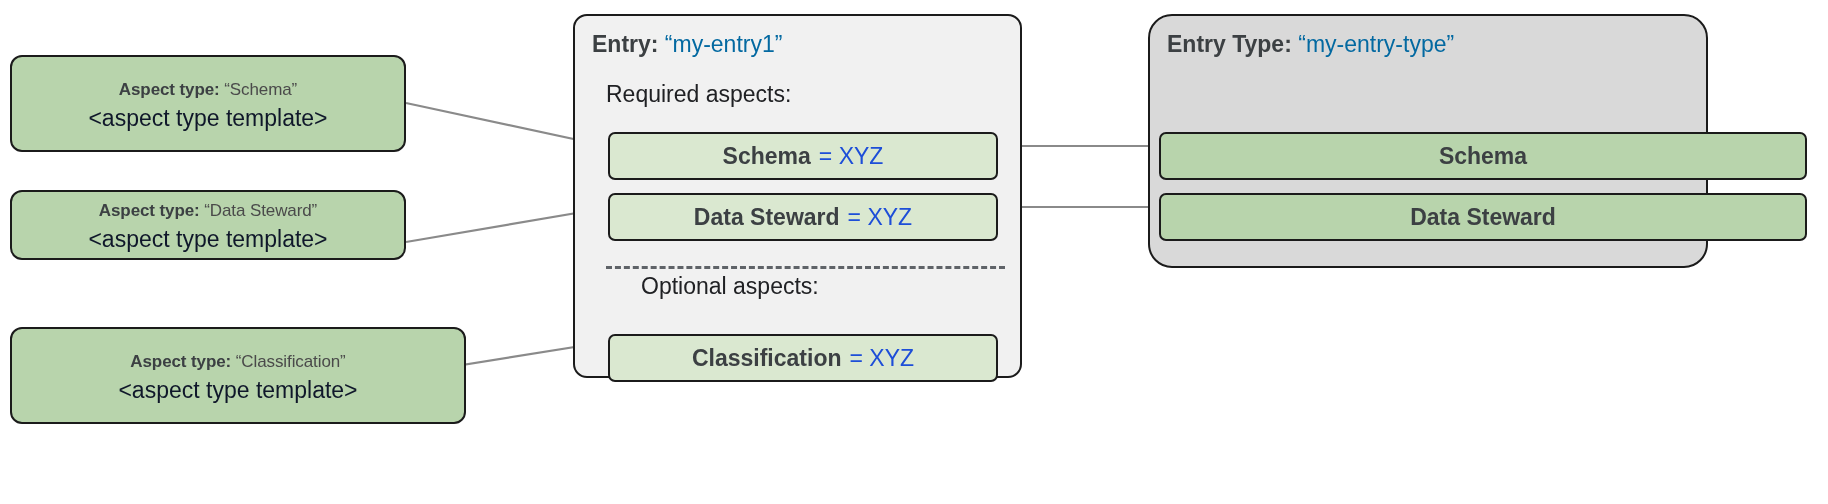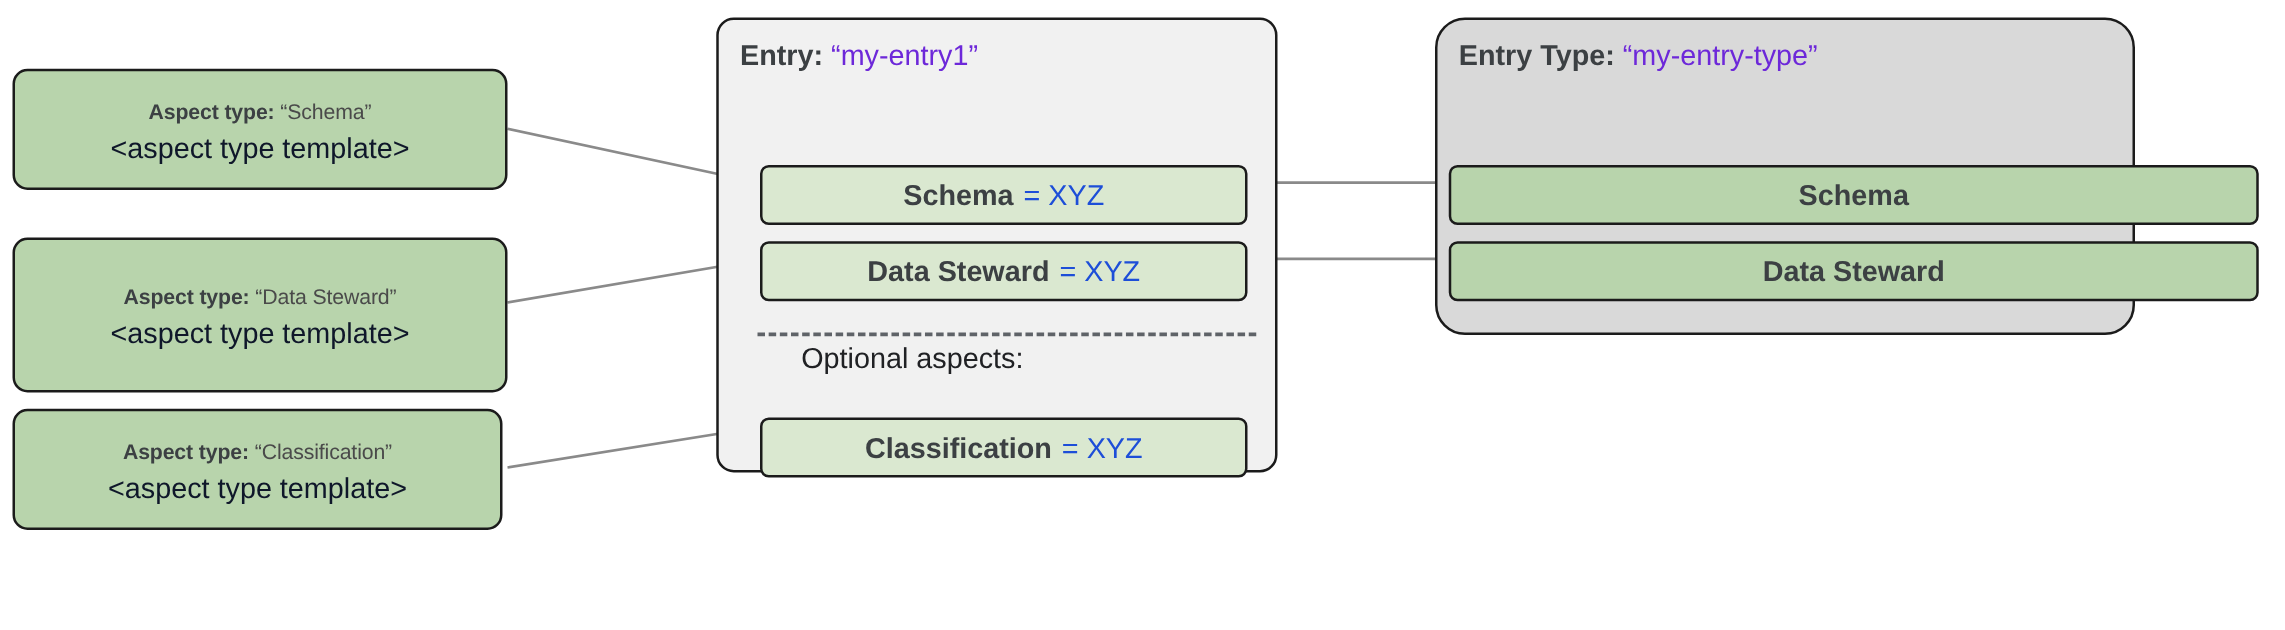--- a/index.html
+++ b/index.html
@@ -81,21 +81,21 @@
     font-size: 23px;
     line-height: 28px;
     white-space: nowrap;
   }
   .panel-title .k {
     font-weight: 700;
     color: #3c4043;
   }
   .panel-title .v {
     font-weight: 400;
-    color: #6d28d9;
+    color: #0369a1;
   }
   .section-label {
     position: absolute;
     font-size: 23px;
     line-height: 28px;
     font-weight: 400;
     color: #202124;
     white-space: nowrap;
   }
   .aspect-chip {
@@ -172,43 +172,44 @@
   </svg>
 
   <div class="aspect-type-box" style="left:10px; top:55px; width:396px; height:97px;">
     <div class="aspect-type-line1">
       <span class="k">Aspect type:</span>
       <span class="v">“Schema”</span>
     </div>
     <div class="aspect-type-line2">&lt;aspect type template&gt;</div>
   </div>
 
-  <div class="aspect-type-box" style="left:10px; top:190px; width:396px; height:124px;">
+  <div class="aspect-type-box" style="left:10px; top:190px; width:396px; height:70px;">
     <div class="aspect-type-line1">
       <span class="k">Aspect type:</span>
       <span class="v">“Data Steward”</span>
     </div>
     <div class="aspect-type-line2">&lt;aspect type template&gt;</div>
   </div>
 
-  <div class="aspect-type-box" style="left:10px; top:327px; width:392px; height:97px;">
+  <div class="aspect-type-box" style="left:10px; top:327px; width:456px; height:97px;">
     <div class="aspect-type-line1">
       <span class="k">Aspect type:</span>
       <span class="v">“Classification”</span>
     </div>
     <div class="aspect-type-line2">&lt;aspect type template&gt;</div>
   </div>
 
   <div id="entry-panel">
 
     <div class="panel-title">
       <span class="k">Entry:</span>
       <span class="v">“my-entry1”</span>
     </div>
 
+    <div class="section-label" style="left:31px; top:64px;">Required aspects:</div>
 
     <div class="aspect-chip" style="left:33px; top:116px; width:390px; height:48px;">
       <span class="k">Schema</span>
       <span class="v" style="margin-left:8px;">= XYZ</span>
     </div>
 
     <div class="aspect-chip" style="left:33px; top:177px; width:390px; height:48px;">
       <span class="k">Data Steward</span>
       <span class="v" style="margin-left:8px;">= XYZ</span>
     </div>

